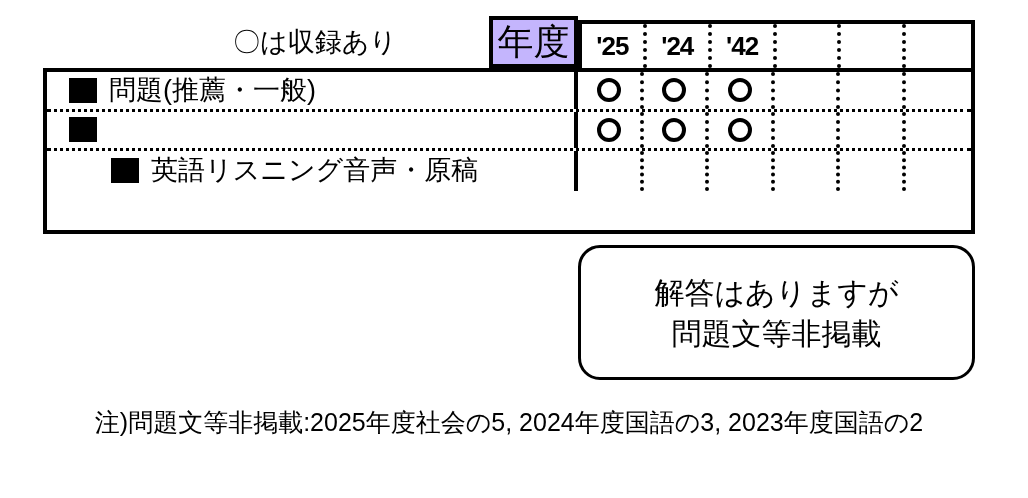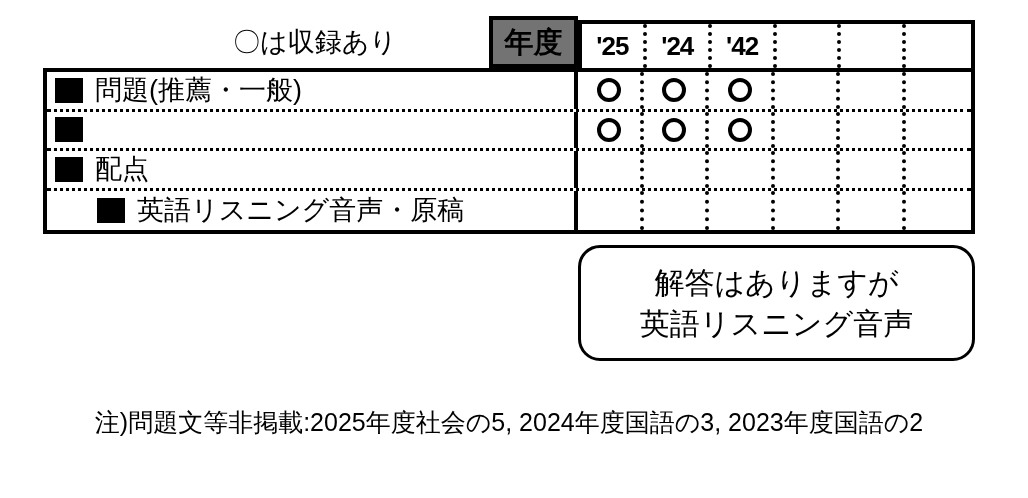--- a/index.html
+++ b/index.html
@@ -31,28 +31,27 @@
 
   
   #year-label-box {
     position: absolute;
     left: 489px;
     top: 16px;
     width: 89px;
     height: 52px;
     box-sizing: border-box;
     border: 4px solid #000;
-    background: #737373;
+    background: #c4b5fd;
     z-index: 5;
     display: flex;
     align-items: center;
     justify-content: center;
-    font-size: 29px;
+    font-size: 36px;
     line-height: 30px;
-    font-weight: bold;
   }
 
   
   #year-header-strip {
     position: absolute;
     left: 578px;
     top: 20px;
     width: 397px;
     height: 48px;
     box-sizing: border-box;
@@ -95,21 +94,21 @@
     box-sizing: border-box;
     border-bottom: 3px dotted #000;
   }
   .trow:last-child { border-bottom: none; margin-left: 42px; }
 
   .rowlabel {
     width: 531px;
     box-sizing: border-box;
     display: flex;
     align-items: center;
-    padding-left: 8px;
+    padding-left: 22px;
     border-right: 4px solid #000;
   }
   .bullet {
     width: 28px;
     height: 25px;
     background: #000;
     flex: 0 0 auto;
     margin-right: 12px;
   }
   .rowlabel .rtext {
@@ -139,21 +138,21 @@
     border-radius: 50%;
     box-sizing: border-box;
   }
 
   
   #note-box {
     position: absolute;
     left: 578px;
     top: 245px;
     width: 397px;
-    height: 116px;
+    height: 135px;
     box-sizing: border-box;
     border: 3px solid #000;
     border-radius: 22px;
     background: #fff;
     display: flex;
     flex-direction: column;
     align-items: center;
     justify-content: center;
   }
   #note-box .noteline {
@@ -227,50 +226,36 @@
         </div>
       <div class="dcell">
           <span class="mark-circle"></span>
         </div>
       <div class="dcell"></div>
       <div class="dcell"></div>
       <div class="dcell"></div>
     </div>
   </div>
 
-  <div class="trow">
-    <div class="rowlabel">
-      <span class="bullet"></span>
-      <span class="rtext">配点</span>
-    </div>
-    <div class="rowcells">
-      <div class="dcell"></div>
-      <div class="dcell"></div>
-      <div class="dcell"></div>
-      <div class="dcell"></div>
-      <div class="dcell"></div>
-      <div class="dcell"></div>
-    </div>
-  </div>
 
   <div class="trow">
     <div class="rowlabel">
       <span class="bullet"></span>
       <span class="rtext">英語リスニング音声・原稿</span>
     </div>
     <div class="rowcells">
       <div class="dcell"></div>
       <div class="dcell"></div>
       <div class="dcell"></div>
       <div class="dcell"></div>
       <div class="dcell"></div>
       <div class="dcell"></div>
     </div>
   </div>
 
 </div>
 
 <div id="note-box">
   <div class="noteline">解答はありますが</div>
-  <div class="noteline">英語リスニング音声</div>
+  <div class="noteline">問題文等非掲載</div>
 </div>
 
 <div id="footnote">注)問題文等非掲載:2025年度社会の5, 2024年度国語の3, 2023年度国語の2</div>
 
 </body></html>

